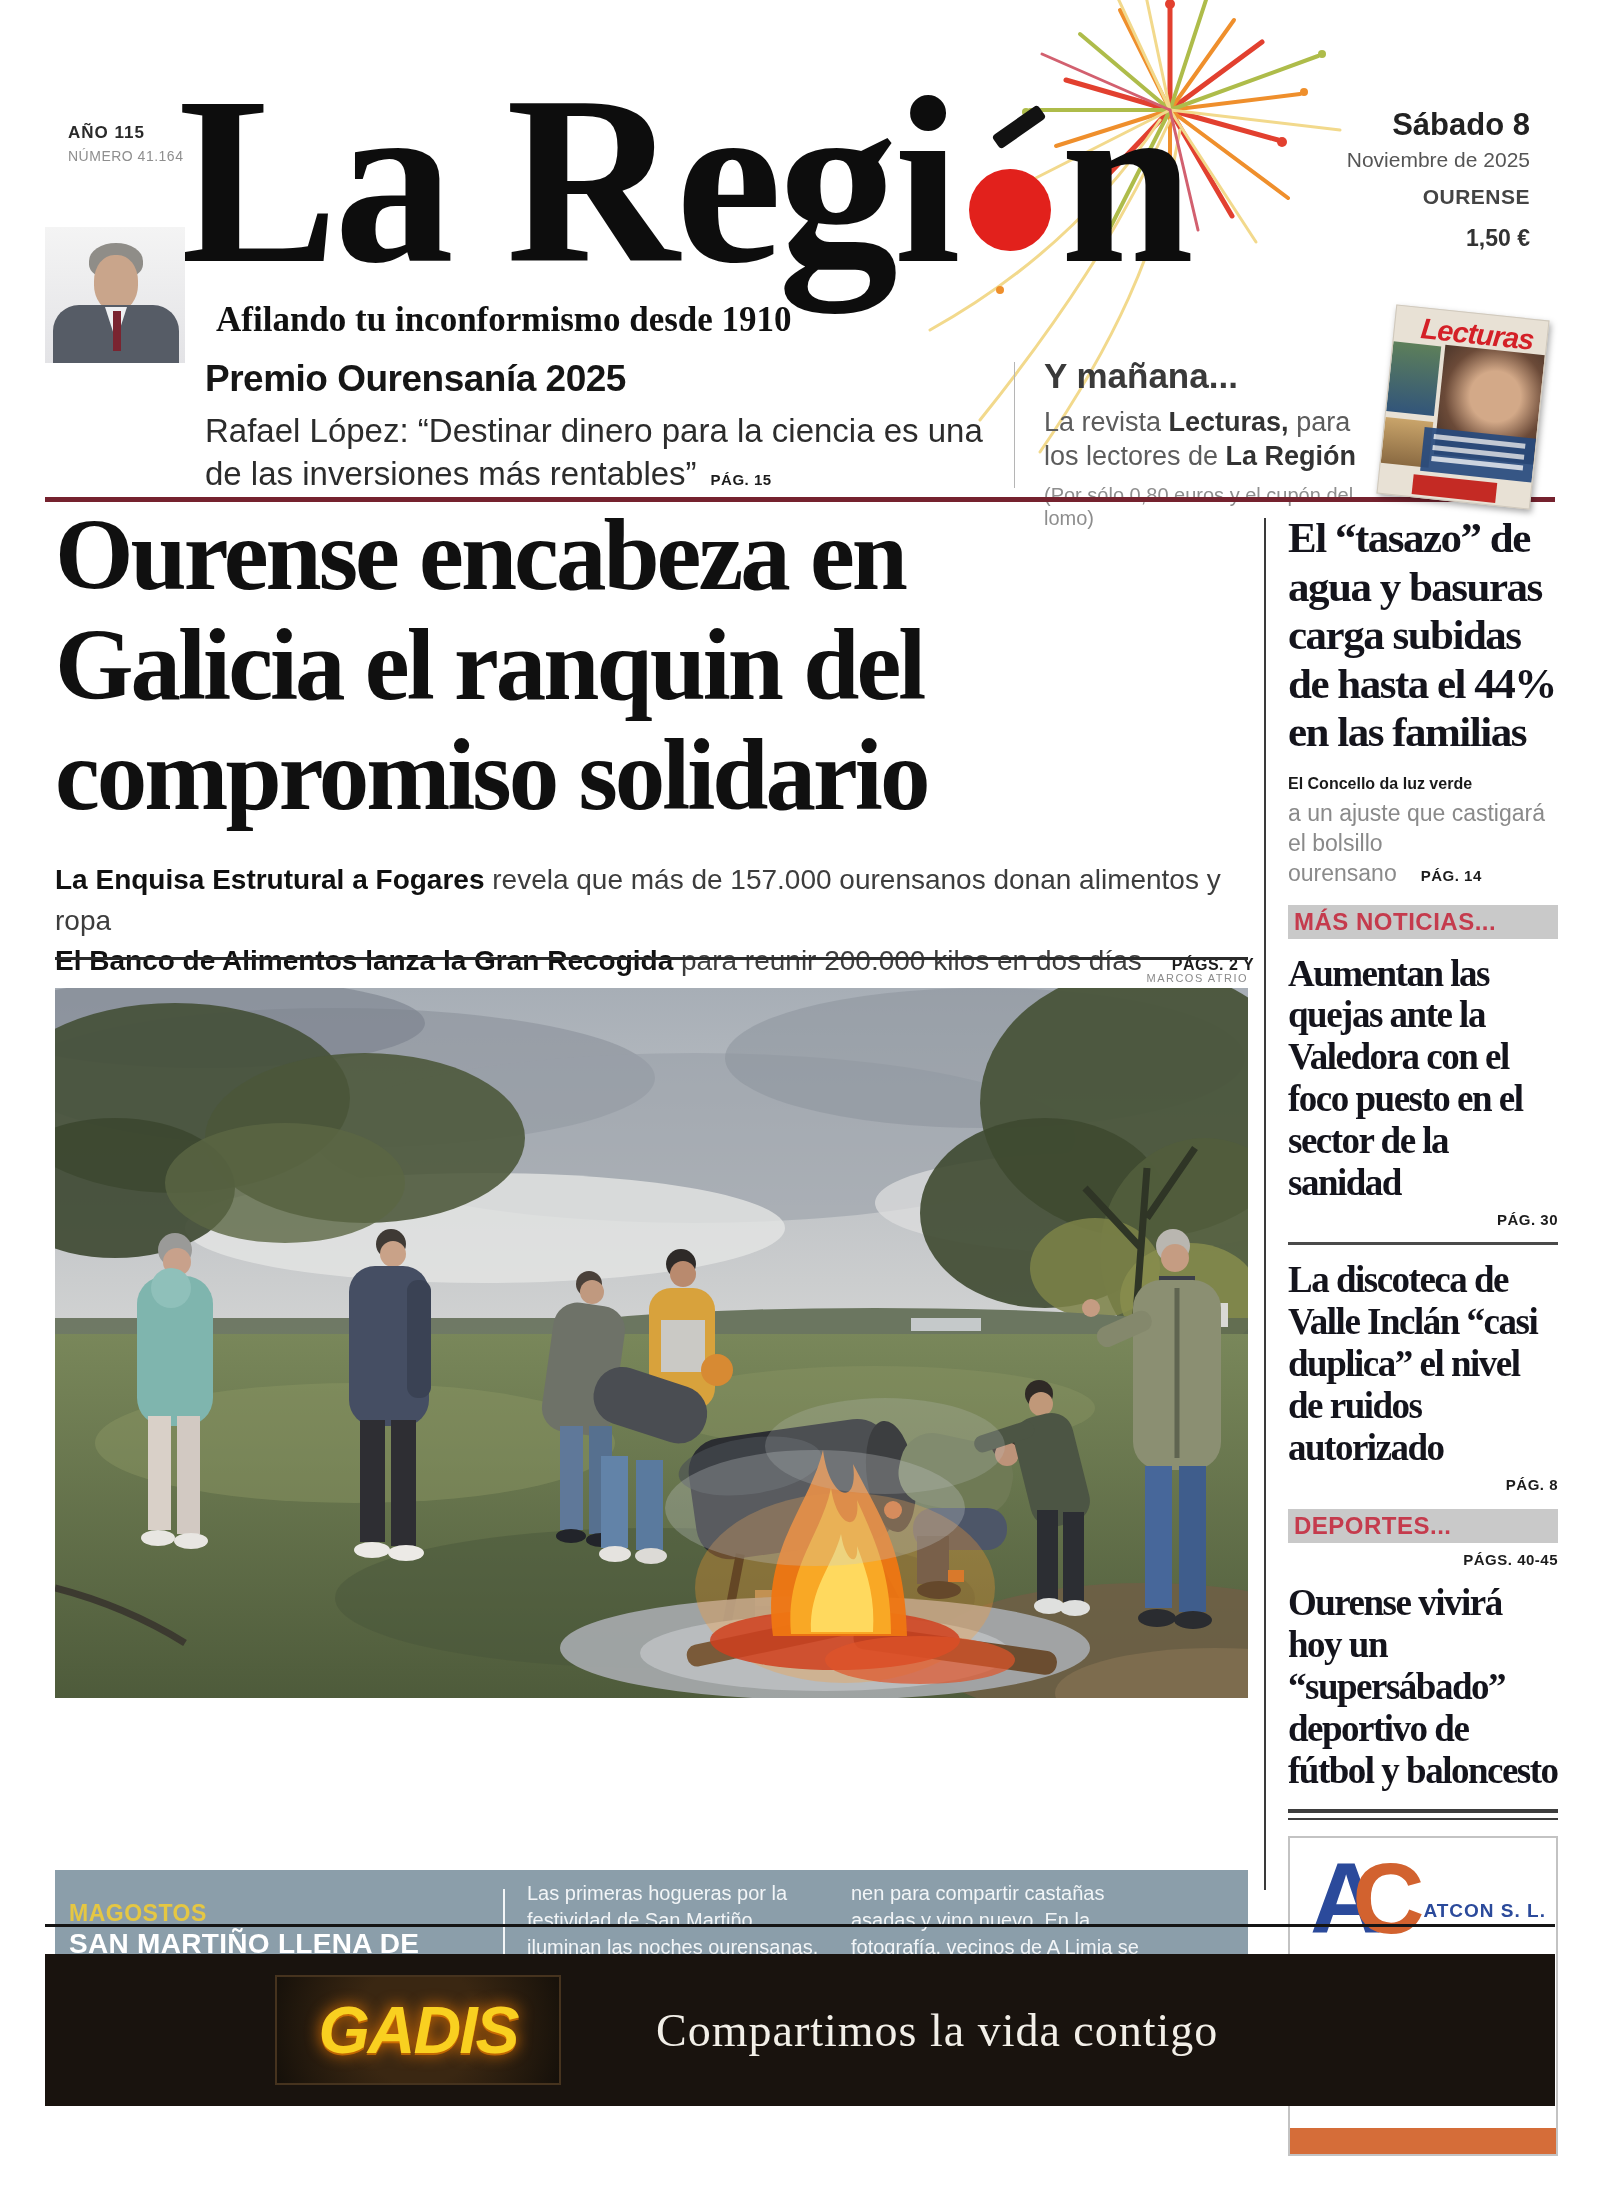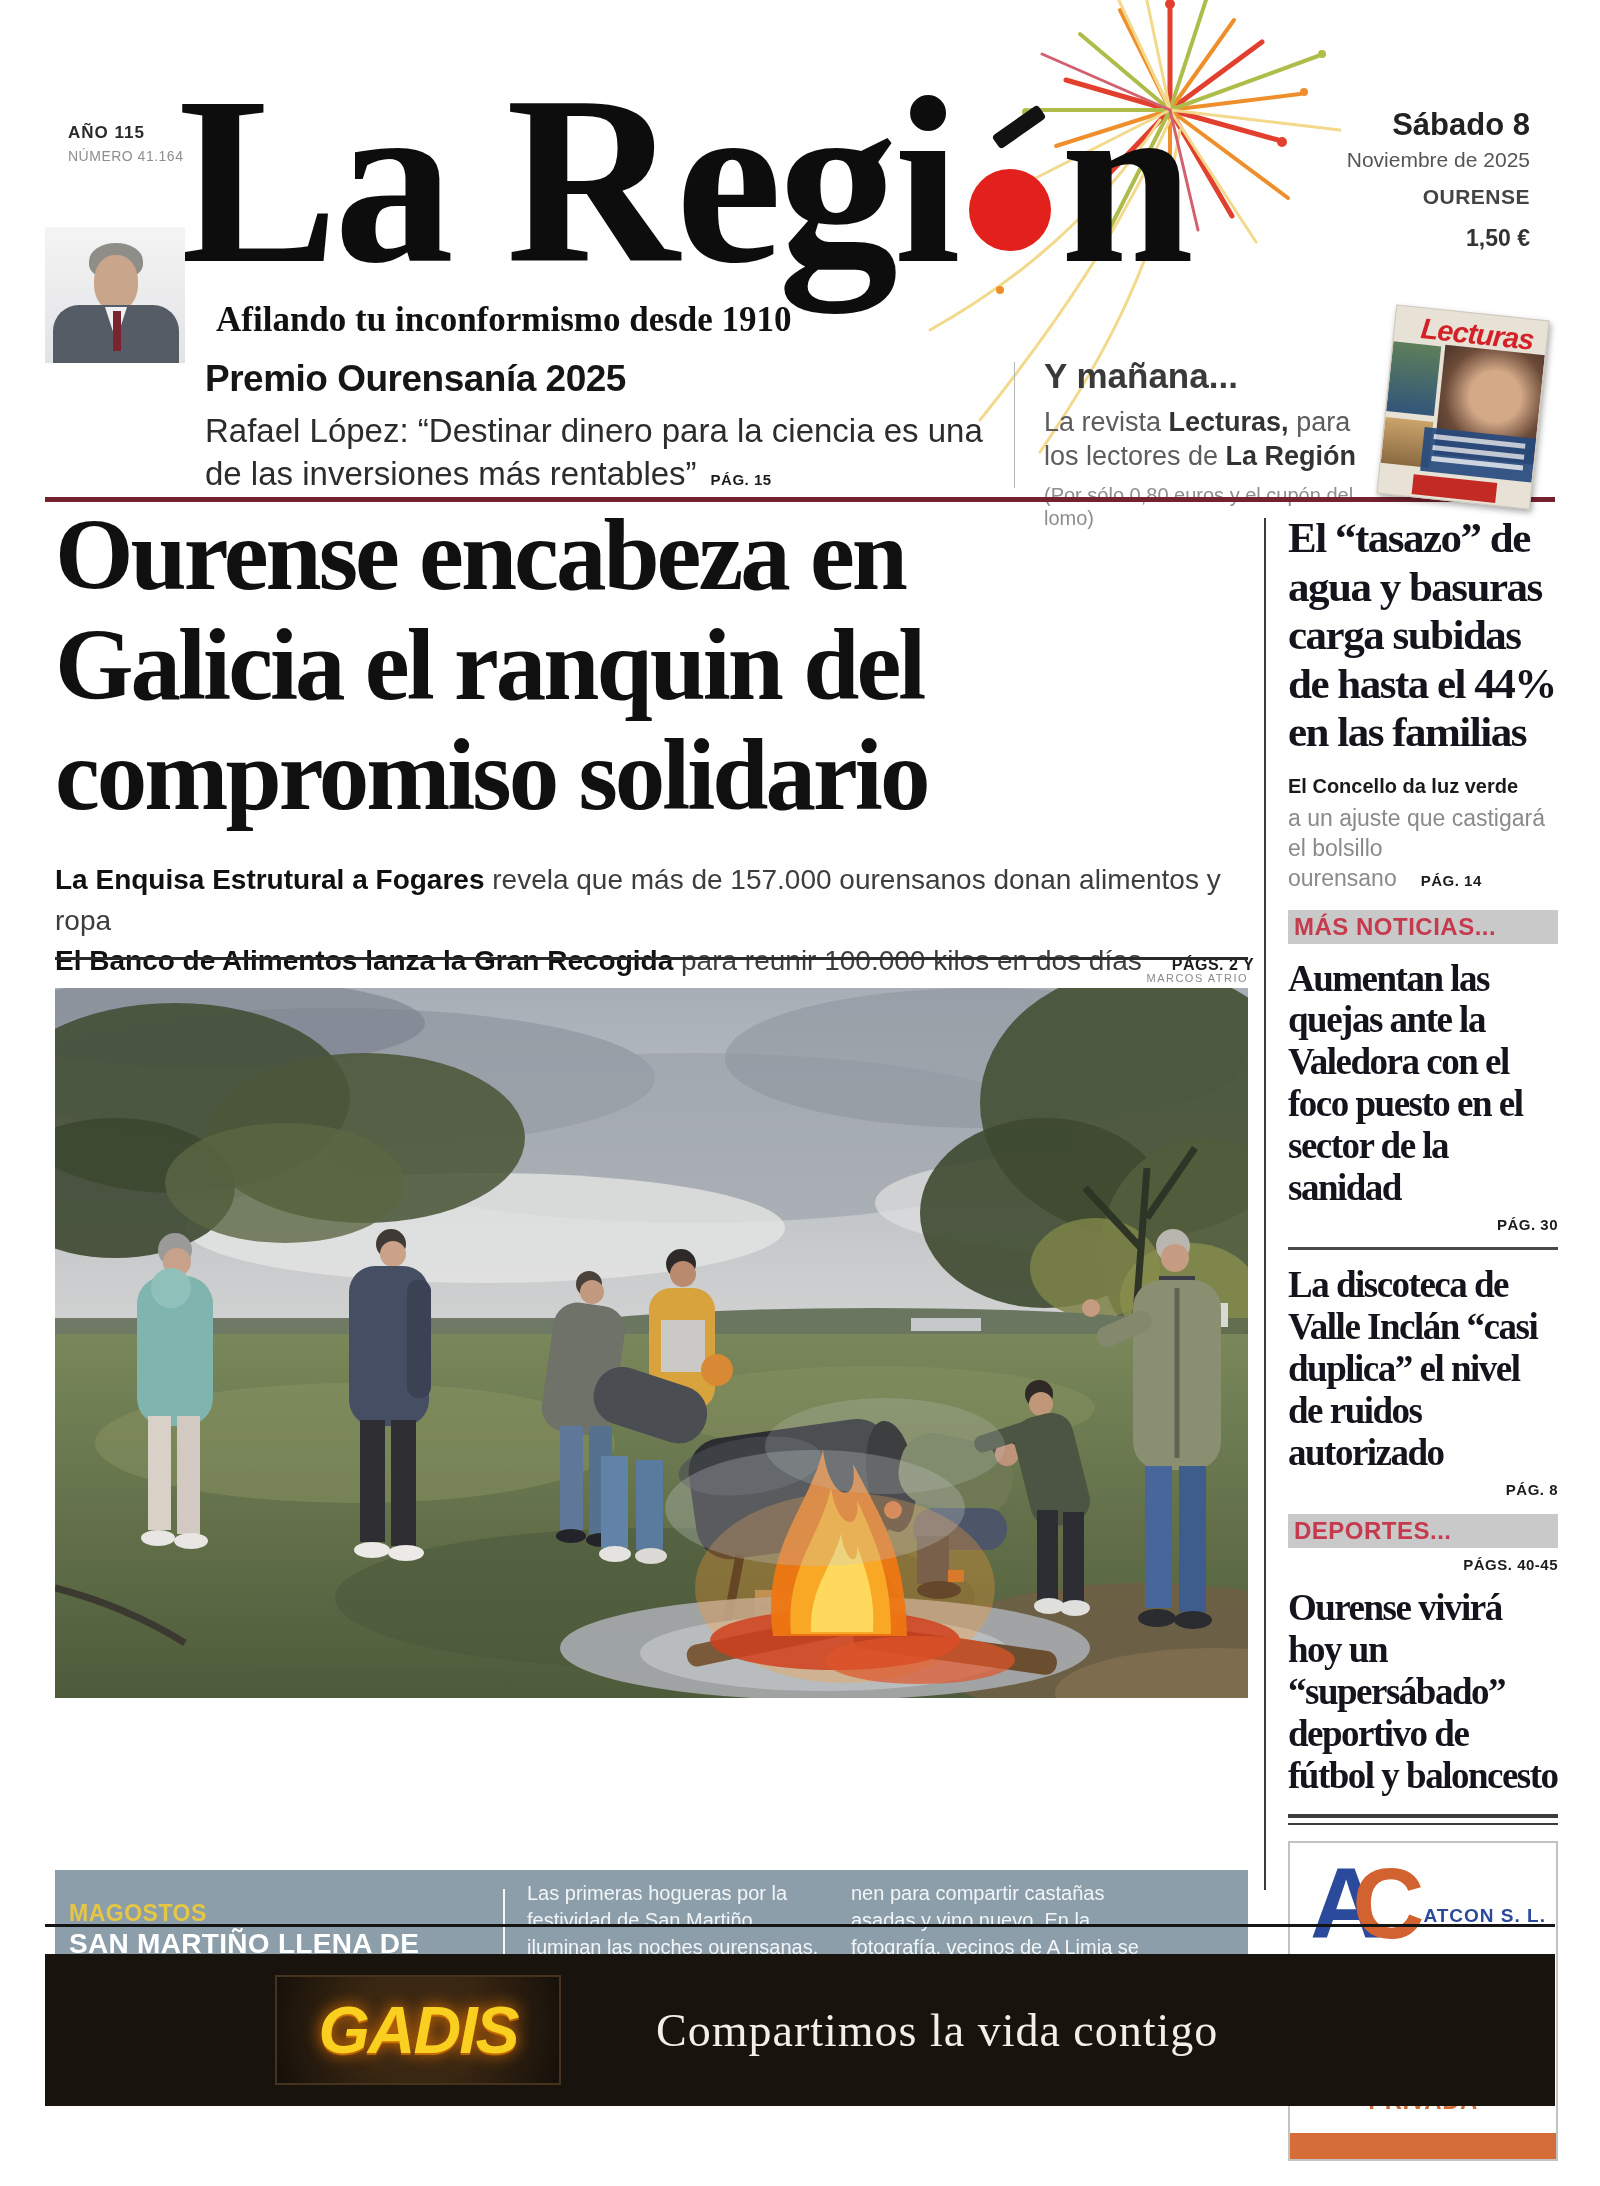--- a/index.html
+++ b/index.html
@@ -98,21 +98,21 @@
   .cap-col .pgref{color:#fff;font-size:16px;margin-left:36px;}
 
   
   .col-divider{left:1264px;top:518px;width:2px;height:1372px;background:#3a3a3a;}
   .rightcol{left:1288px;top:514px;width:270px;}
   .rc-head{font-family:"Liberation Serif",serif;font-weight:bold;color:#14141c;
     letter-spacing:-1.5px;line-height:1.13;}
   .rc-h1{font-size:43px;}
   .rc-h2{font-size:37px;}
   .rc-sub{margin-top:18px;}
-  .rc-sub-bold{font-size:20px;font-weight:800;color:#1a1a1a;}
+  .rc-sub-bold{font-size:16px;font-weight:800;color:#1a1a1a;}
   .rc-sub-rest{font-size:23px;color:#8a8a8a;line-height:1.3;margin-top:6px;}
   .rc-sub-rest .pgref{margin-left:24px;}
   .rc-bar{background:#c9c9c9;color:#c53b4d;font-weight:800;font-size:24px;
     padding:3px 6px;letter-spacing:.5px;margin-top:16px;}
   .rc-page{ text-align:right;margin-top:8px;}
   .rc-rule{height:3px;background:#4a4a4a;margin-top:14px;}
   .rc-block{margin-top:14px;}
   .dbl-rule-a{height:4px;background:#3d3d3d;margin-top:18px;}
   .dbl-rule-b{height:2px;background:#3d3d3d;margin-top:5px;}
 
@@ -252,21 +252,21 @@
 <div class="abs maroon-rule"></div>
 
 <div class="abs headline">
   <div>Ourense encabeza en</div>
   <div>Galicia el ranquin del</div>
   <div>compromiso solidario</div>
 </div>
 
 <div class="abs deck">
   <div><b>La Enquisa Estrutural a Fogares</b><span> revela que más de 157.000 ourensanos donan alimentos y ropa</span></div>
-  <div><b>El Banco de Alimentos lanza la Gran Recogida</b><span> para reunir 100.000 kilos en dos días</span><span class="pgref">PÁGS. 2 Y 3</span></div>
+  <div><b>El Banco de Alimentos lanza la Gran Recogida</b><span> para reunir 200.000 kilos en dos días</span><span class="pgref">PÁGS. 2 Y 3</span></div>
 </div>
 
 <div class="abs deck-rule"></div>
 <div class="abs photo-credit">MARCOS ATRIO</div>
 
 <div class="abs photo">
   <svg width="1193" height="710" viewBox="0 0 1193 710">
     <defs>
       <linearGradient id="sky" x1="0" y1="0" x2="0" y2="1">
         <stop offset="0" stop-color="#a7aeb6"></stop>

